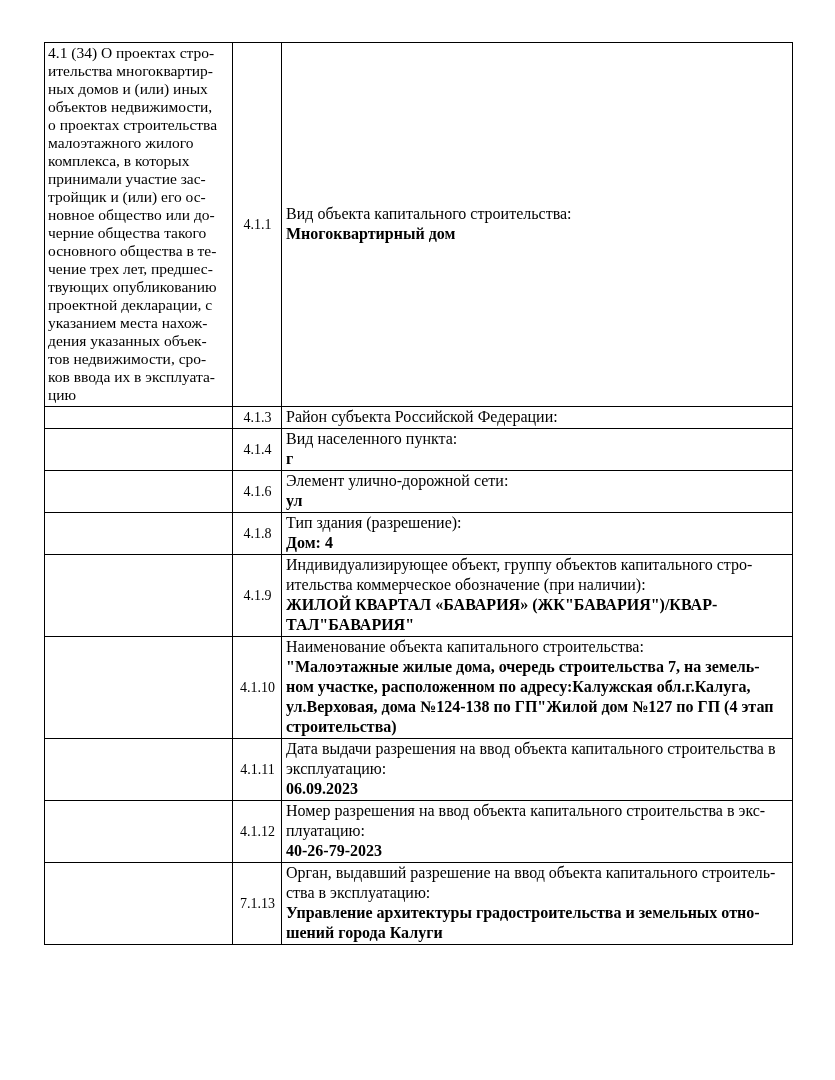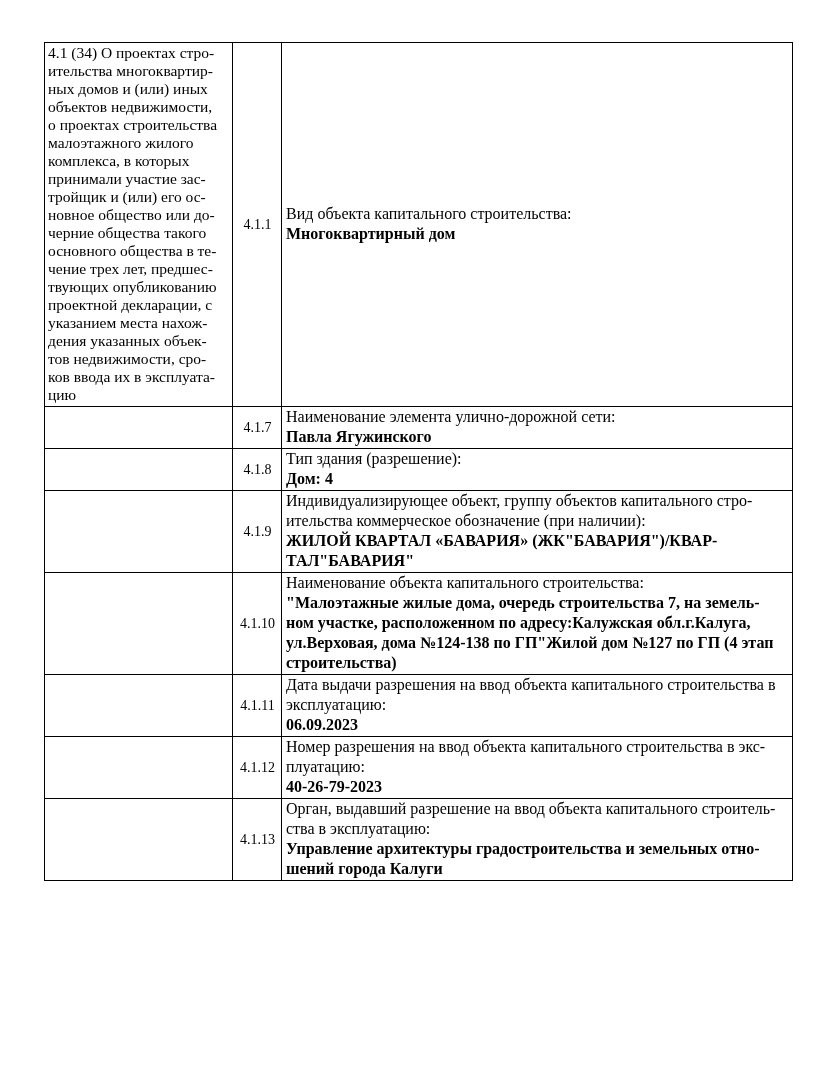--- a/index.html
+++ b/index.html
@@ -96,24 +96,39 @@
 ков ввода их в эксплуата-
 цию</td>
             <td class="num">4.1.1</td>
             <td class="content">
               <div class="label">Вид объекта капитального строительства:</div>
               <div class="value-line"><span class="value-bold">Многоквартирный дом</span></div>
             </td>
           </tr>
           <tr>
             <td class="desc"></td>
-            <td class="num">4.1.7</td>
+            <td class="num">4.1.3</td>
             <td class="content">
-              <div class="label">Наименование элемента улично-дорожной сети:</div>
-              <div class="value-line"><span class="value-bold">Павла Ягужинского</span></div>
+              <div class="label">Район субъекта Российской Федерации:</div>
+            </td>
+          </tr>
+          <tr>
+            <td class="desc"></td>
+            <td class="num">4.1.4</td>
+            <td class="content">
+              <div class="label">Вид населенного пункта:</div>
+              <div class="value-line"><span class="value-bold">г</span></div>
+            </td>
+          </tr>
+          <tr>
+            <td class="desc"></td>
+            <td class="num">4.1.6</td>
+            <td class="content">
+              <div class="label">Элемент улично-дорожной сети:</div>
+              <div class="value-line"><span class="value-bold">ул</span></div>
             </td>
           </tr>
           <tr>
             <td class="desc"></td>
             <td class="num">4.1.8</td>
             <td class="content">
               <div class="label">Тип здания (разрешение):</div>
               <div class="value-line"><span class="value-prefix">Дом: </span><span class="value-bold">4</span></div>
             </td>
           </tr>
@@ -151,21 +166,21 @@
             <td class="desc"></td>
             <td class="num">4.1.12</td>
             <td class="content">
               <div class="label">Номер разрешения на ввод объекта капитального строительства в экс-
 плуатацию:</div>
               <div class="value-line"><span class="value-bold">40-26-79-2023</span></div>
             </td>
           </tr>
           <tr>
             <td class="desc"></td>
-            <td class="num">4.1.13</td>
+            <td class="num">7.1.13</td>
             <td class="content">
               <div class="label">Орган, выдавший разрешение на ввод объекта капитального строитель-
 ства в эксплуатацию:</div>
               <div class="value-line"><span class="value-bold">Управление архитектуры градостроительства и земельных отно-
 шений города Калуги</span></div>
             </td>
           </tr>
         </tbody>
     </table>
   </div>

